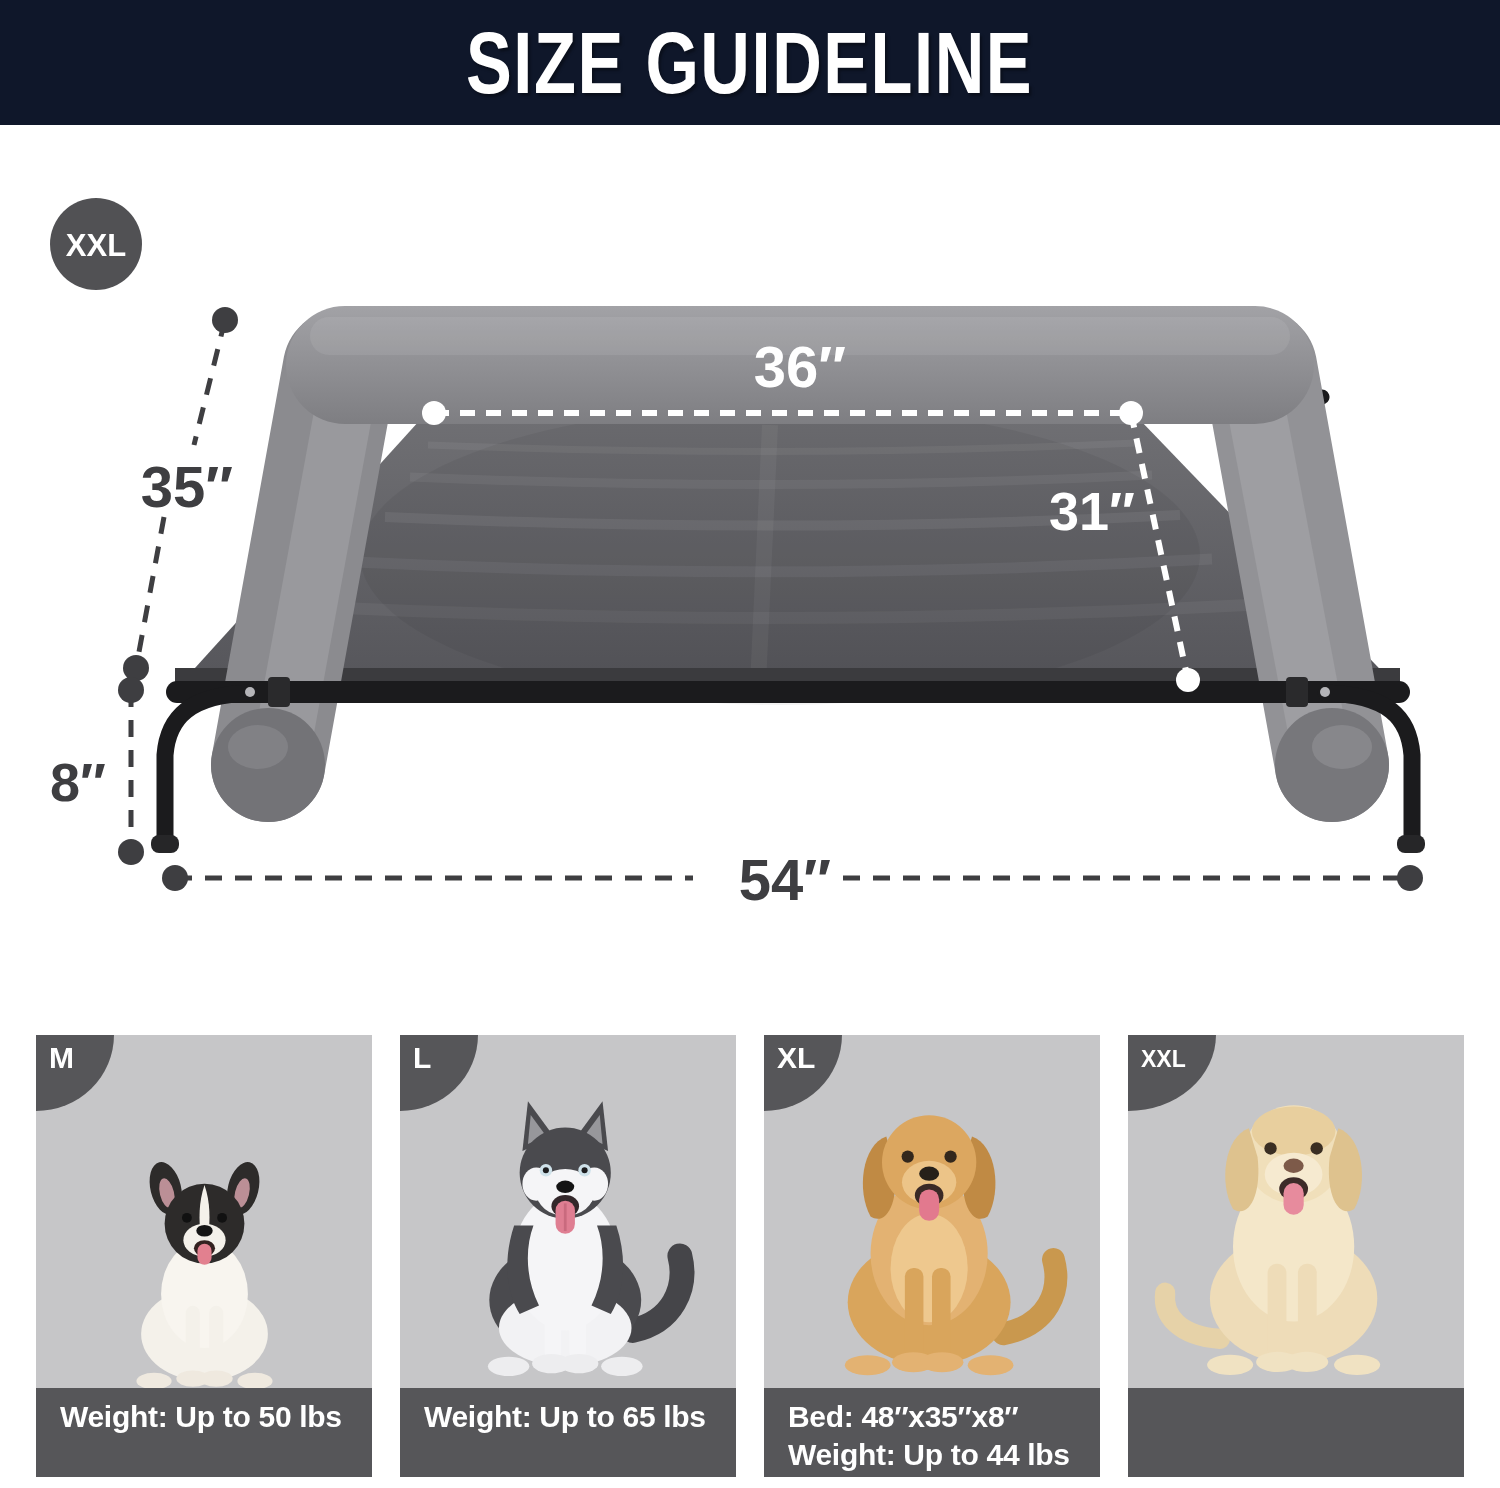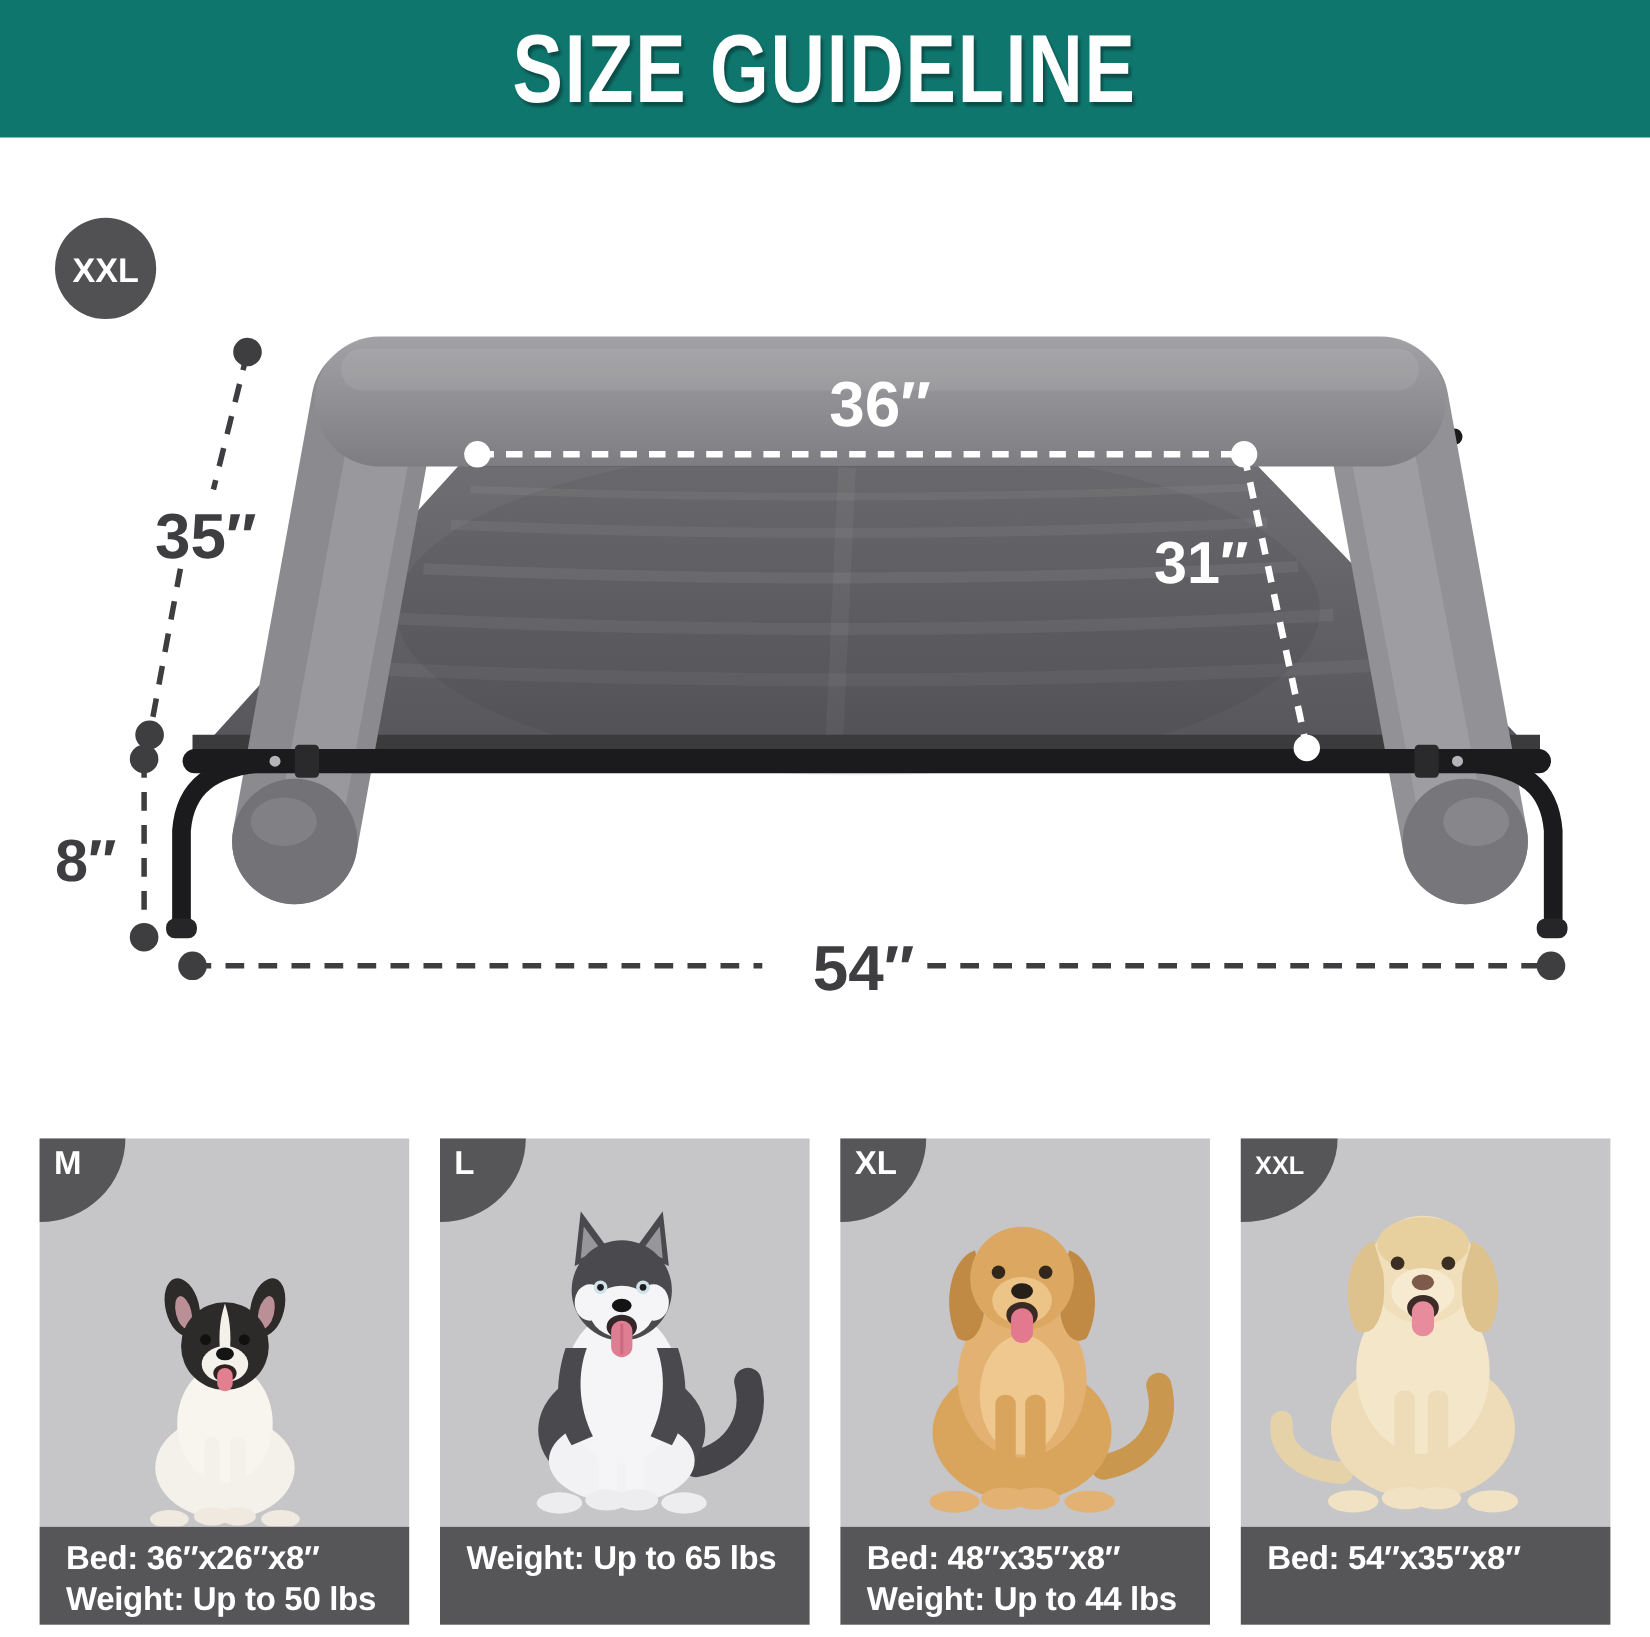--- a/index.html
+++ b/index.html
@@ -1,20 +1,20 @@
 <!DOCTYPE html>
 <html><head>
 <meta charset="utf-8">
 <style>
   html,body{margin:0;padding:0;}
   body{width:1500px;height:1488px;position:relative;background:#ffffff;
        font-family:"Liberation Sans",sans-serif;overflow:hidden;}
 
   
-  .header{position:absolute;top:0;left:0;width:1500px;height:125px;background:#0f766e;
+  .header{position:absolute;top:0;left:0;width:1500px;height:125px;background:#0f172a;
           display:flex;align-items:center;justify-content:center;}
   .header .title{color:#ffffff;font-size:88px;font-weight:800;letter-spacing:2px;
           white-space:nowrap;transform:scaleX(0.78);
           text-shadow:3px 3px 3px rgba(0,0,0,0.35);}
 
   
   .illustration{position:absolute;top:125px;left:0;width:1500px;height:895px;}
   .illustration svg{display:block;width:1500px;height:895px;}
   text.meas{font-family:"Liberation Sans",sans-serif;font-weight:bold;}
 
@@ -162,21 +162,20 @@
         <path d="M100,23 C95,38 95,52 97,68 L103,68 C105,52 105,38 100,23 Z" fill="#f4f1ea"></path>
         <ellipse cx="100" cy="70" rx="18" ry="14" fill="#f4f1ea"></ellipse>
         <circle cx="85" cy="51" r="4.2" fill="#111111"></circle>
         <circle cx="115" cy="51" r="4.2" fill="#111111"></circle>
         <ellipse cx="100" cy="62" rx="7" ry="5" fill="#151515"></ellipse>
         <ellipse cx="100" cy="77" rx="9" ry="7" fill="#33211f"></ellipse>
         <rect x="94" y="73" width="12" height="18" rx="6" fill="#e2808f"></rect>
       </svg>
     </div>
     <div class="card-footer">
-      <span class="fline"><span class="lbl">Bed:</span><span>36″x26″x8″</span></span>
       <span class="fline"><span class="lbl">Weight:</span><span>Up to 50 lbs</span></span>
     </div>
   </div>
 
   <div class="card">
     <div class="badge">L</div>
     <div class="photo">
       <svg width="290" height="296" viewBox="0 0 210 205">
         <path d="M 152,168 C 180,162 192,138 186,114" stroke="#454549" stroke-width="18" fill="none" stroke-linecap="round"></path>
         <ellipse cx="103" cy="146" rx="55" ry="42" fill="#4a4a4e"></ellipse>
@@ -263,17 +262,16 @@
         <path d="M 134,32 C 151,38 155,70 145,88 C 134,95 125,78 128,52 Z" fill="#dec28e"></path>
         <ellipse cx="103" cy="64" rx="20" ry="15" fill="#f6ead0"></ellipse>
         <circle cx="87" cy="46" r="4.3" fill="#3a2e22"></circle>
         <circle cx="119" cy="46" r="4.3" fill="#3a2e22"></circle>
         <ellipse cx="103" cy="58" rx="7" ry="5" fill="#7d5a49"></ellipse>
         <ellipse cx="103" cy="74" rx="10" ry="8" fill="#3d2b28"></ellipse>
         <rect x="96" y="70" width="14" height="22" rx="7" fill="#e78b9d"></rect>
       </svg>
     </div>
     <div class="card-footer">
-      <span class="fline"><span class="lbl">Bed:</span><span>54″x35″x8″</span></span>
     </div>
   </div>
 
 </div>
 
 </body></html>

